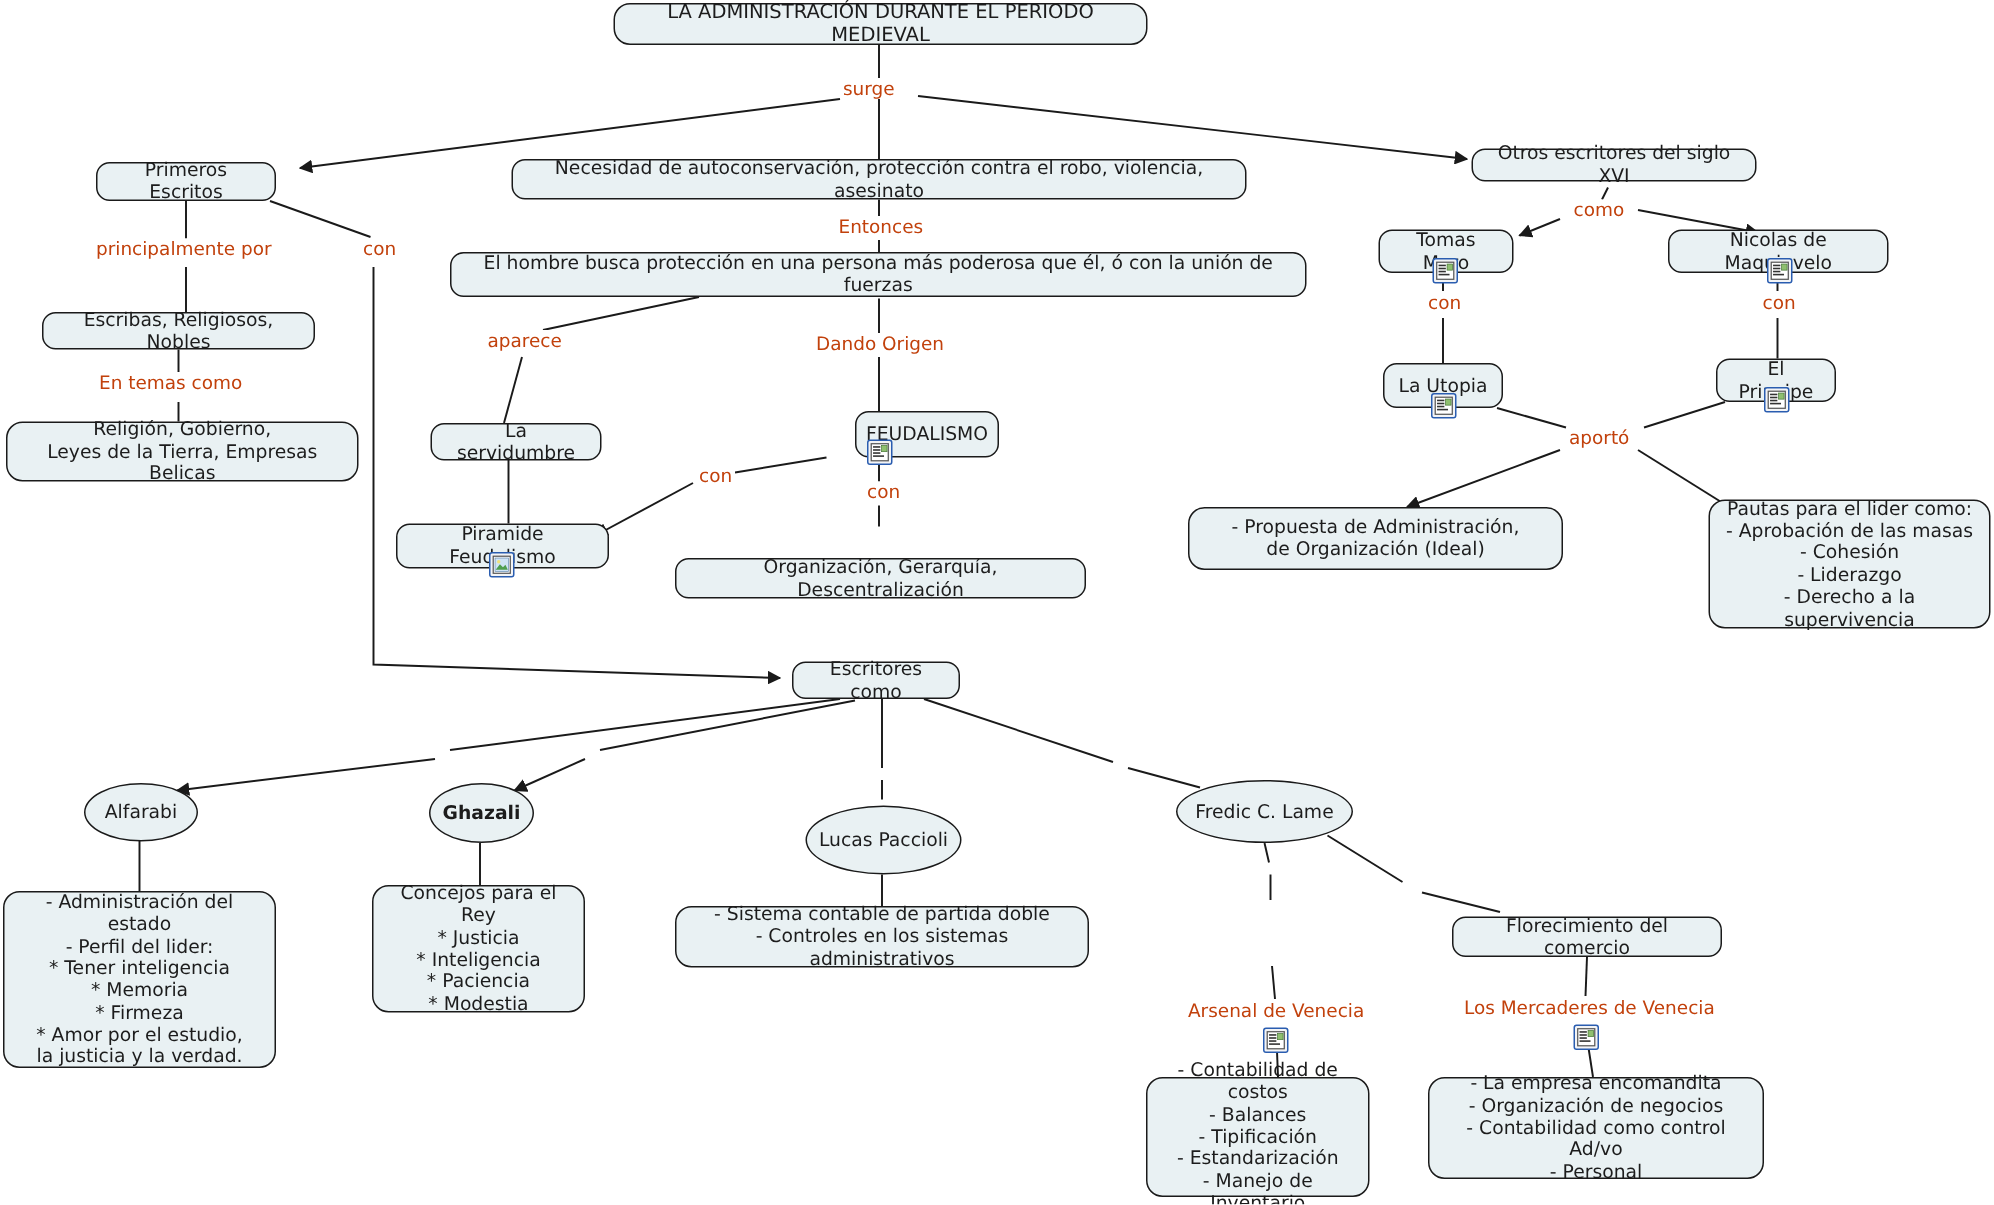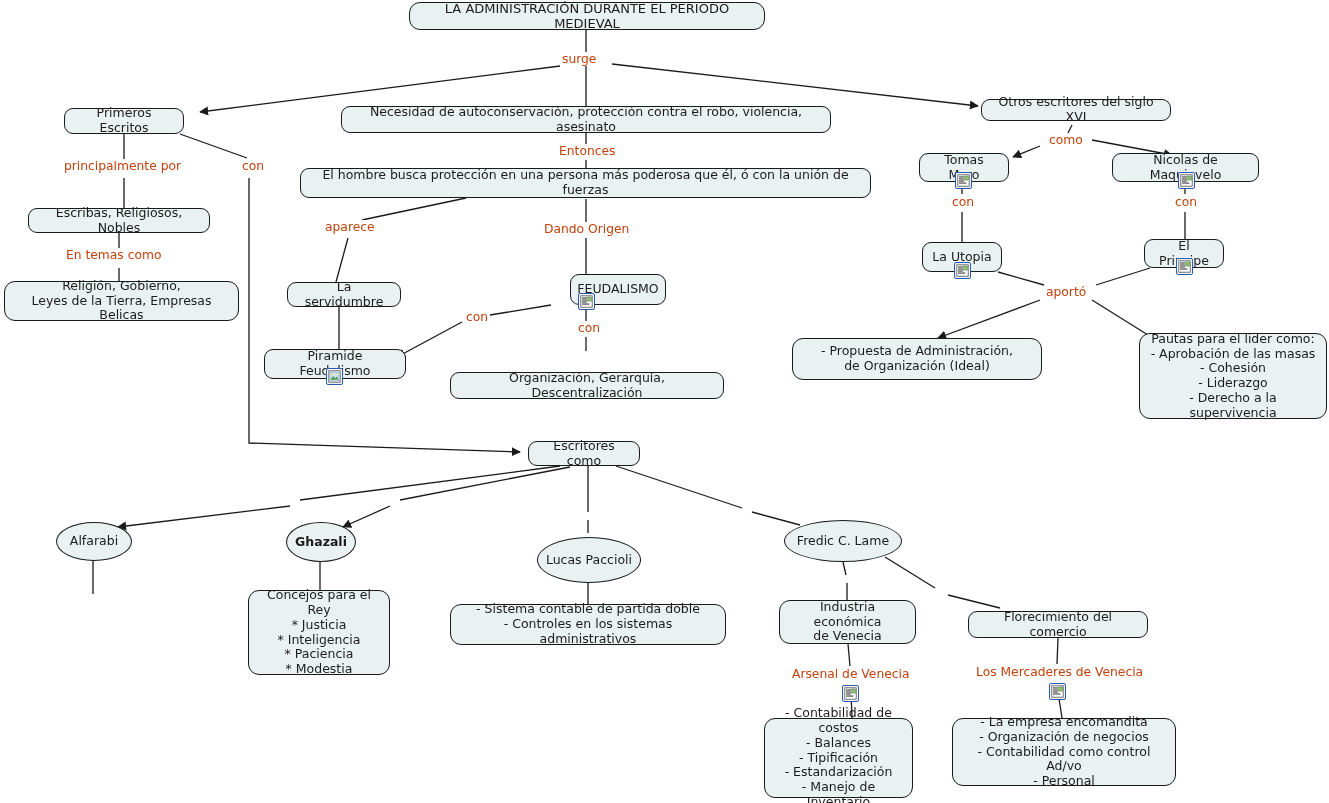--- a/index.html
+++ b/index.html
@@ -253,32 +253,37 @@
   <div class="node" style="left:528px;top:441px;width:112px;height:25px;">Escritores como</div>
 
   <div class="node ellipse" style="left:56px;top:522px;width:76px;height:39px;">Alfarabi</div>
 
   <div class="node ellipse" style="left:286px;top:522px;width:70px;height:40px;font-weight:bold;">Ghazali</div>
 
   <div class="node ellipse" style="left:537px;top:537px;width:104px;height:46px;">Lucas Paccioli</div>
 
   <div class="node ellipse" style="left:784px;top:520px;width:118px;height:42px;">Fredic C. Lame</div>
 
+  <div class="node big" style="left:2px;top:594px;width:182px;height:118px;">- Administración del estado
+- Perfil del lider:
+* Tener inteligencia
+* Memoria
+* Firmeza
+* Amor por el estudio,
+la justicia y la verdad.</div>
 
   <div class="node big" style="left:248px;top:590px;width:142px;height:85px;">Concejos para el Rey
 * Justicia
 * Inteligencia
 * Paciencia
 * Modestia</div>
 
   <div class="node big" style="left:450px;top:604px;width:276px;height:41px;">- Sistema contable de partida doble
 - Controles en los sistemas administrativos</div>
 
-  <div class="node big" style="left:779px;top:600px;width:137px;height:44px;">Industria económica
-de Venecia</div>
 
   <div class="node" style="left:968px;top:611px;width:180px;height:27px;">Florecimiento del comercio</div>
 
   <div class="node big" style="left:764px;top:718px;width:149px;height:80px;">- Contabilidad de costos
 - Balances
 - Tipificación
 - Estandarización
 - Manejo de Inventario</div>
 
   <div class="node big" style="left:952px;top:718px;width:224px;height:68px;">- La empresa encomandita

